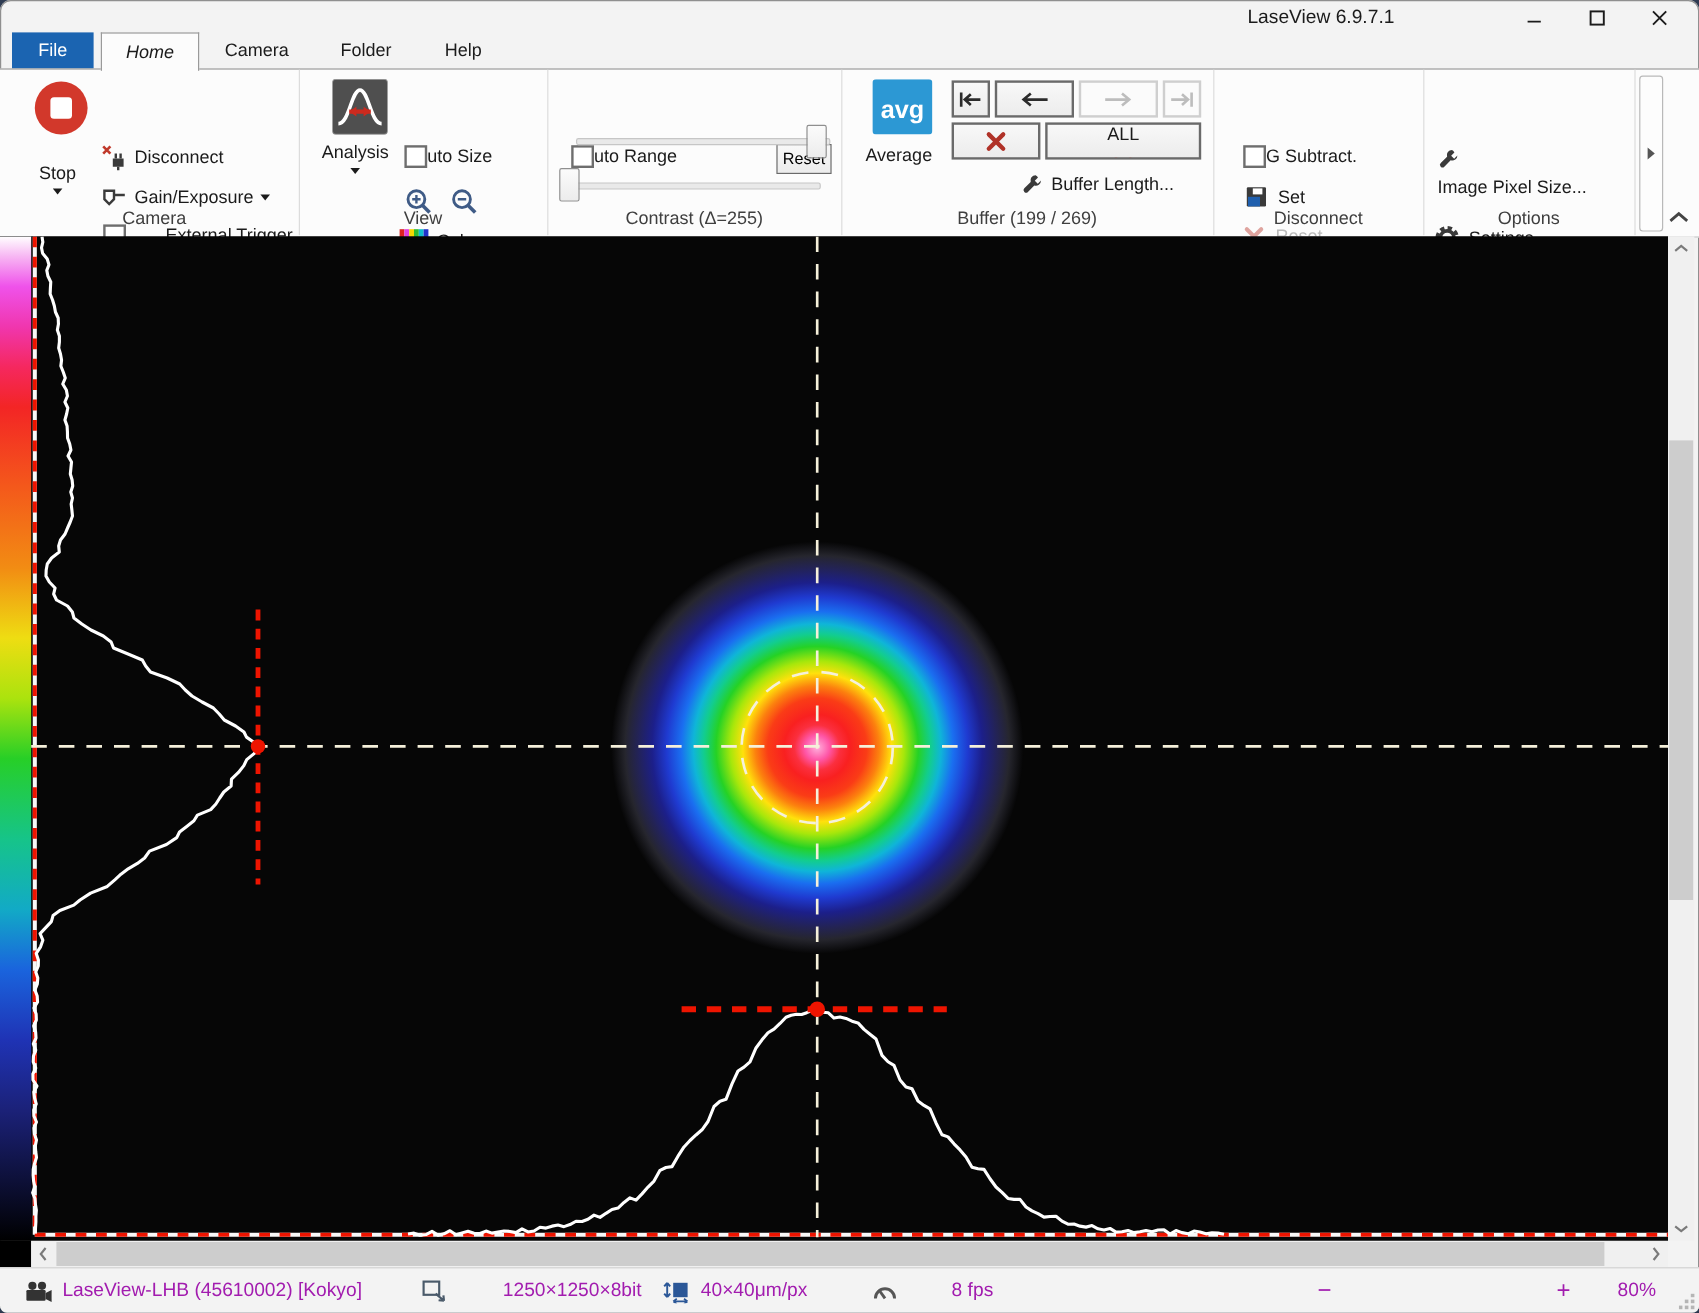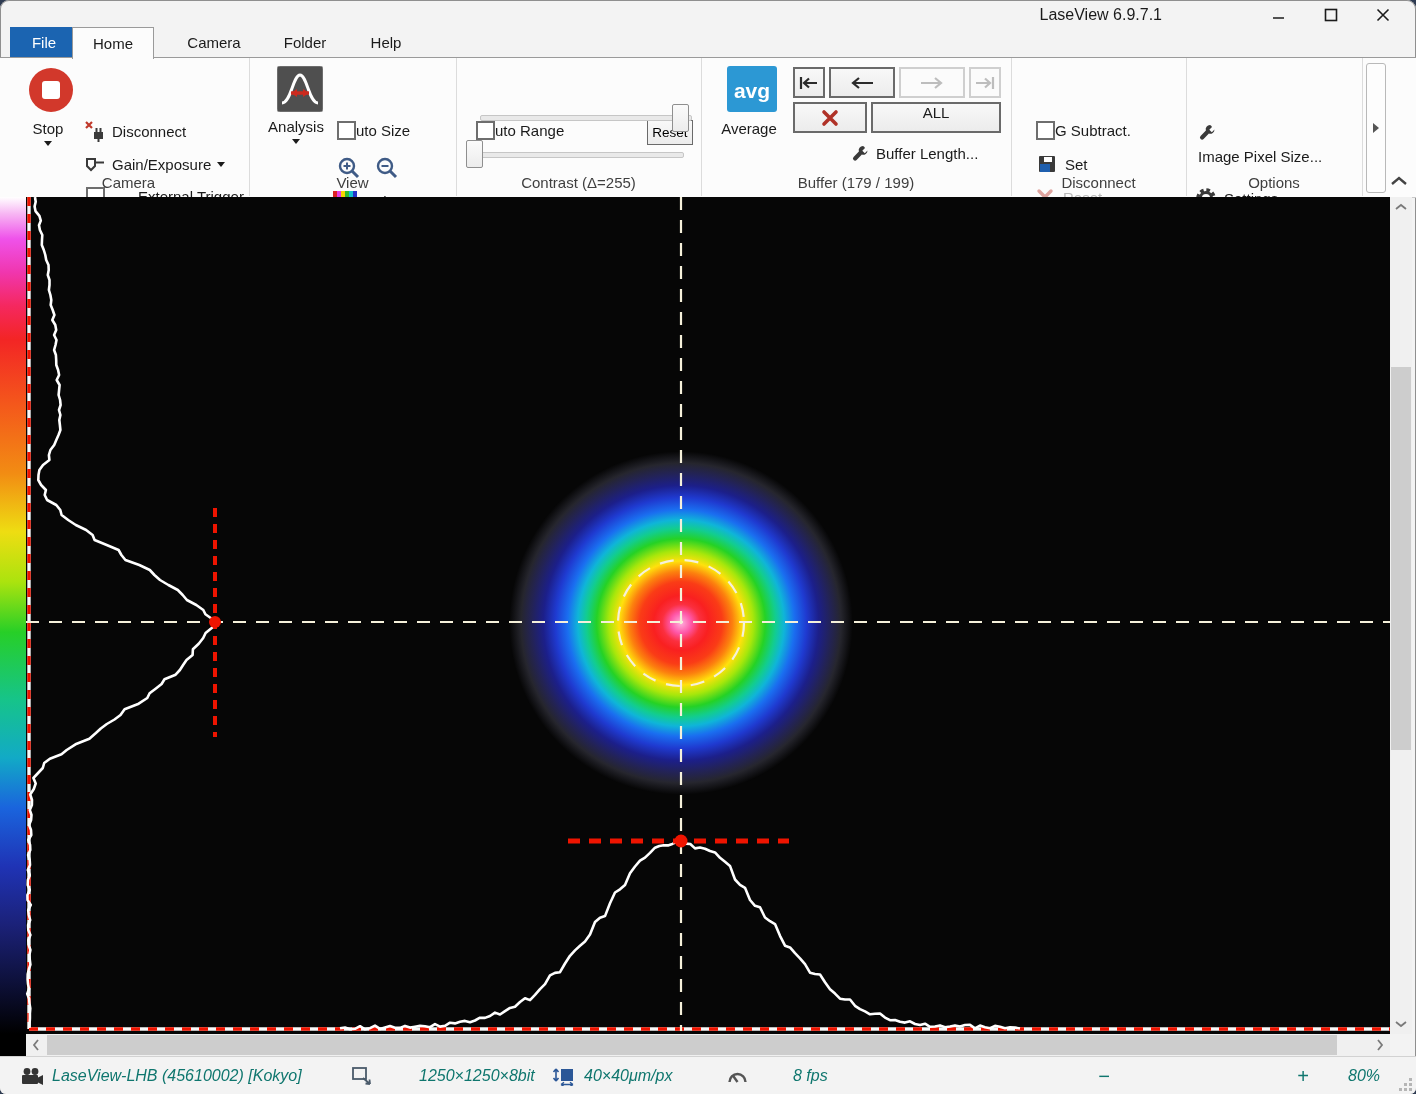--- a/index.html
+++ b/index.html
@@ -29,21 +29,21 @@
   .smallbtn{position:absolute;background:#fdfdfd;border:1px solid #b9b9b9;border-radius:3px;display:flex;align-items:center;justify-content:center;}
   
   .viewer{position:absolute;left:0;top:197px;width:1390px;height:837px;background:#060606;}
   
   .vscroll{position:absolute;left:1390px;top:197px;width:22px;height:837px;background:#f0f0f0;}
   .hscroll{position:absolute;left:26px;top:1034px;width:1364px;height:22px;background:#f0f0f0;}
   .thumb{position:absolute;background:#cdcdcd;}
   .sarrow{position:absolute;display:flex;align-items:center;justify-content:center;}
   .corner-black{position:absolute;left:0;top:1034px;width:26px;height:22px;background:#000;}
   
-  .statusbar{position:absolute;left:0;top:1056px;width:100%;height:38px;background:#f3f3f3;border-top:1px solid #d2d2d2;font-size:16px;color:#0f766e;font-style:italic;}
+  .statusbar{position:absolute;left:0;top:1056px;width:100%;height:38px;background:#f3f3f3;border-top:1px solid #d2d2d2;font-size:16px;color:#a21caf;}
   .sitem{position:absolute;top:0;height:38px;display:flex;align-items:center;gap:8px;white-space:nowrap;}
 </style>
 </head>
 <body>
 
 <div class="window">
 
   <div class="titlebar">
     <span class="title">LaseView 6.9.7.1</span>
     <div class="winbtn" style="left:1262px;">
@@ -58,35 +58,35 @@
     </div>
     <div class="winbtn" style="left:1366px;">
       <svg width="14" height="14">
           <path d="M1.5 1.5 L12.5 12.5 M12.5 1.5 L1.5 12.5" stroke="#1b1b1b" stroke-width="1.6"></path>
         </svg>
     </div>
   </div>
 
   <div class="tabrow">
     <div class="filetab">File</div>
-    <div class="tab active" style="left:72px;width:80px;">Home</div>
+    <div class="tab active" style="left:84px;width:80px;font-style:italic;">Home</div>
     <div class="tab" style="left:170px;width:88px;">Camera</div>
     <div class="tab" style="left:262px;width:86px;">Folder</div>
     <div class="tab" style="left:352px;width:68px;">Help</div>
   </div>
 
   <div class="ribbon">
 
     <div class="group" style="left:8px;width:241px;">
       <div class="abs" style="left:10px;top:8px;width:60px;text-align:center;">
         <svg width="48" height="48" style="margin-left:6px;">
           <circle cx="24" cy="24" r="22" fill="#d2382b"></circle>
           <rect x="15" y="15" width="18" height="18" rx="3" fill="#fff"></rect>
         </svg>
-        <div class="rlabel" style="margin-top:2px;">Stop</div>
+        <div class="rlabel" style="margin-top:17px;">Stop</div>
         <div class="caret" style="margin:4px auto 0;"></div>
       </div>
       <div class="abs" style="left:76px;top:62px;display:flex;align-items:center;gap:6px;">
         <svg width="22" height="22">
           <path d="M10 12 h9 v7 h-9 z" fill="#3a3a3a"></path>
           <path d="M12.5 12 v-4 M16.5 12 v-4" stroke="#3a3a3a" stroke-width="2"></path>
           <path d="M14.5 19 v3" stroke="#3a3a3a" stroke-width="2"></path>
           <path d="M2 2 l6 6 M8 2 l-6 6" stroke="#c0392b" stroke-width="2.2"></path>
         </svg>
         <span class="rlabel">Disconnect</span>
@@ -210,21 +210,21 @@
         <svg width="20" height="20">
             <path d="M4 4 L16 16 M16 4 L4 16" stroke="#b03228" stroke-width="3.6" stroke-linecap="round"></path>
           </svg>
       </div>
       <div class="abs" style="left:150px;top:86px;display:flex;align-items:center;gap:7px;">
         <svg width="18" height="18">
           <path d="M12 2 a4.3 4.3 0 0 0 -4.1 5.6 L2.6 12.9 a2.1 2.1 0 0 0 3 3 L10.9 10.6 a4.3 4.3 0 0 0 5.6 -4.1 l-2.7 2.7 -2.5 -2.5 2.7 -2.7 A4.3 4.3 0 0 0 12 2 z" fill="#3a3a3a"></path>
         </svg>
         <span class="rlabel">Buffer Length...</span>
       </div>
-      <div class="grplabel">Buffer (179 / 199)</div>
+      <div class="grplabel">Buffer (199 / 269)</div>
     </div>
 
     <div class="group" style="left:1011px;width:175px;">
       <div class="abs" style="left:25px;top:64px;display:flex;align-items:center;">
         <span class="cb"></span>
         <span class="rlabel" style="margin-left:9px;">BG Subtract.</span>
       </div>
       <div class="abs" style="left:26px;top:96px;display:flex;align-items:center;gap:8px;">
         <svg width="20" height="20">
           <rect x="2" y="2" width="16" height="16" rx="1" fill="#3a3a3a"></rect>

